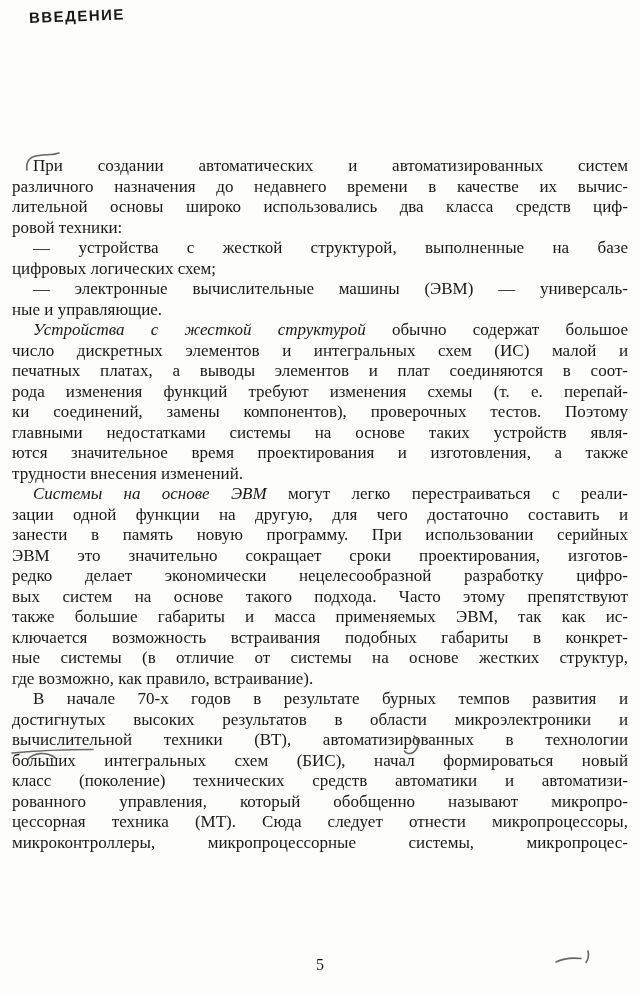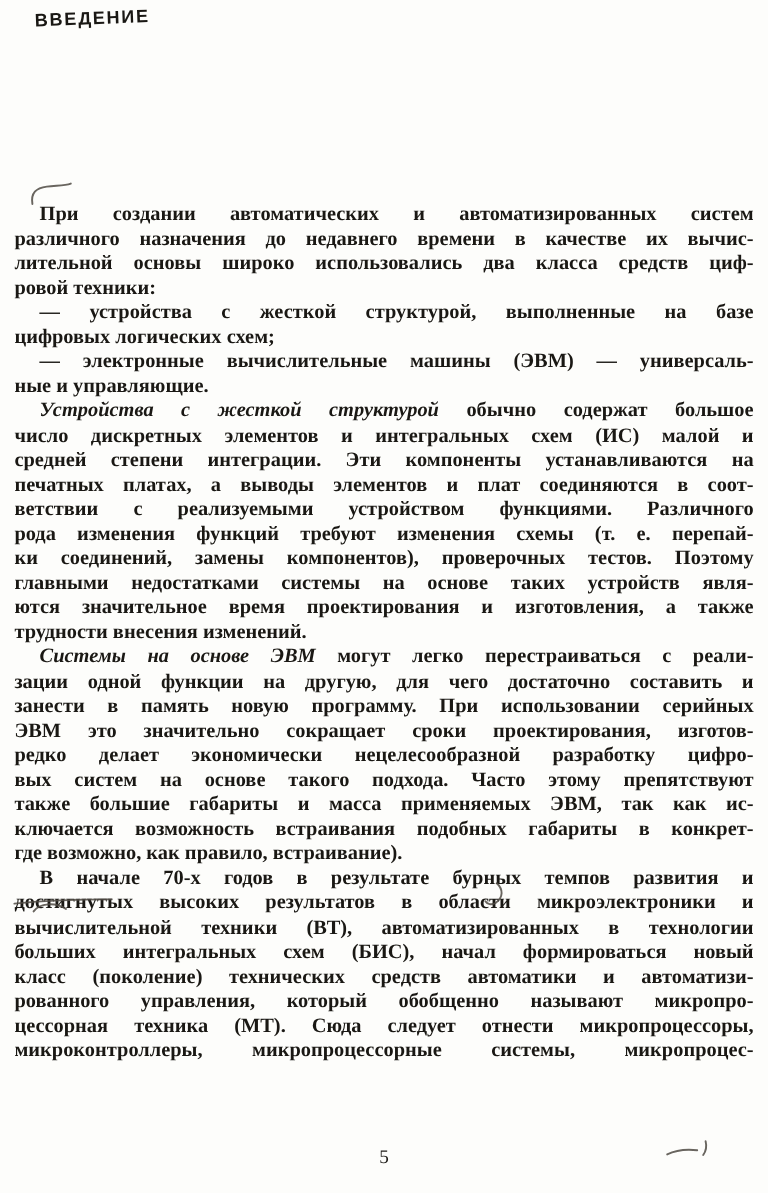--- a/index.html
+++ b/index.html
@@ -17,25 +17,24 @@
   .running-head{
     position:absolute;left:29px;top:9px;
     font-family:"Liberation Sans",sans-serif;
     font-weight:bold;font-size:15px;
     letter-spacing:1.5px;
     color:var(--ink);
     transform:rotate(-2.2deg);
     transform-origin:left center;
   }
   .text-block{
-    position:absolute;left:12px;top:168px;width:616px;
+    position:absolute;left:12px;top:156px;width:616px;
     font-family:"Liberation Serif",serif;
     font-size:17px;line-height:20.5px;
     color:var(--ink);
-    font-weight:bold;
   }
   .line{
     height:20.5px;
     text-align:justify;
     text-align-last:justify;
   }
   .line.first{text-indent:21px;}
   .line.last{text-align-last:left;}
   .it{font-style:italic;}
   .folio{
@@ -67,36 +66,35 @@
       <div class="line first"><span>При создании автоматических и автоматизированных систем</span></div>
       <div class="line"><span>различного назначения до недавнего времени в качестве их вычис-</span></div>
       <div class="line"><span>лительной основы широко использовались два класса средств циф-</span></div>
       <div class="line last"><span>ровой техники:</span></div>
       <div class="line first"><span>— устройства с жесткой структурой, выполненные на базе</span></div>
       <div class="line last"><span>цифровых логических схем;</span></div>
       <div class="line first"><span>— электронные вычислительные машины (ЭВМ) — универсаль-</span></div>
       <div class="line last"><span>ные и управляющие.</span></div>
       <div class="line first"><span class="it">Устройства с жесткой структурой</span><span> обычно содержат большое</span></div>
       <div class="line"><span>число дискретных элементов и интегральных схем (ИС) малой и</span></div>
-      <div class="line"><span>средней степени интеграции. Эти компоненты устанавливаются на</span></div>
       <div class="line"><span>печатных платах, а выводы элементов и плат соединяются в соот-</span></div>
-      <div class="line"><span>ветствии с реализуемыми устройством функциями. Различного</span></div>
       <div class="line"><span>рода изменения функций требуют изменения схемы (т. е. перепай-</span></div>
       <div class="line"><span>ки соединений, замены компонентов), проверочных тестов. Поэтому</span></div>
       <div class="line"><span>главными недостатками системы на основе таких устройств явля-</span></div>
       <div class="line"><span>ются значительное время проектирования и изготовления, а также</span></div>
       <div class="line last"><span>трудности внесения изменений.</span></div>
       <div class="line first"><span class="it">Системы на основе ЭВМ</span><span> могут легко перестраиваться с реали-</span></div>
       <div class="line"><span>зации одной функции на другую, для чего достаточно составить и</span></div>
       <div class="line"><span>занести в память новую программу. При использовании серийных</span></div>
       <div class="line"><span>ЭВМ это значительно сокращает сроки проектирования, изготов-</span></div>
       <div class="line"><span>редко делает экономически нецелесообразной разработку цифро-</span></div>
       <div class="line"><span>вых систем на основе такого подхода. Часто этому препятствуют</span></div>
       <div class="line"><span>также большие габариты и масса применяемых ЭВМ, так как ис-</span></div>
       <div class="line"><span>ключается возможность встраивания подобных габариты в конкрет-</span></div>
+      <div class="line"><span>ные системы (в отличие от системы на основе жестких структур,</span></div>
       <div class="line last"><span>где возможно, как правило, встраивание).</span></div>
       <div class="line first"><span>В начале 70-х годов в результате бурных темпов развития и</span></div>
       <div class="line"><span>достигнутых высоких результатов в области микроэлектроники и</span></div>
       <div class="line"><span>вычислительной техники (ВТ), автоматизированных в технологии</span></div>
       <div class="line"><span>больших интегральных схем (БИС), начал формироваться новый</span></div>
       <div class="line"><span>класс (поколение) технических средств автоматики и автоматизи-</span></div>
       <div class="line"><span>рованного управления, который обобщенно называют микропро-</span></div>
       <div class="line"><span>цессорная техника (МТ). Сюда следует отнести микропроцессоры,</span></div>
       <div class="line"><span>микроконтроллеры, микропроцессорные системы, микропроцес-</span></div>
     </div>

